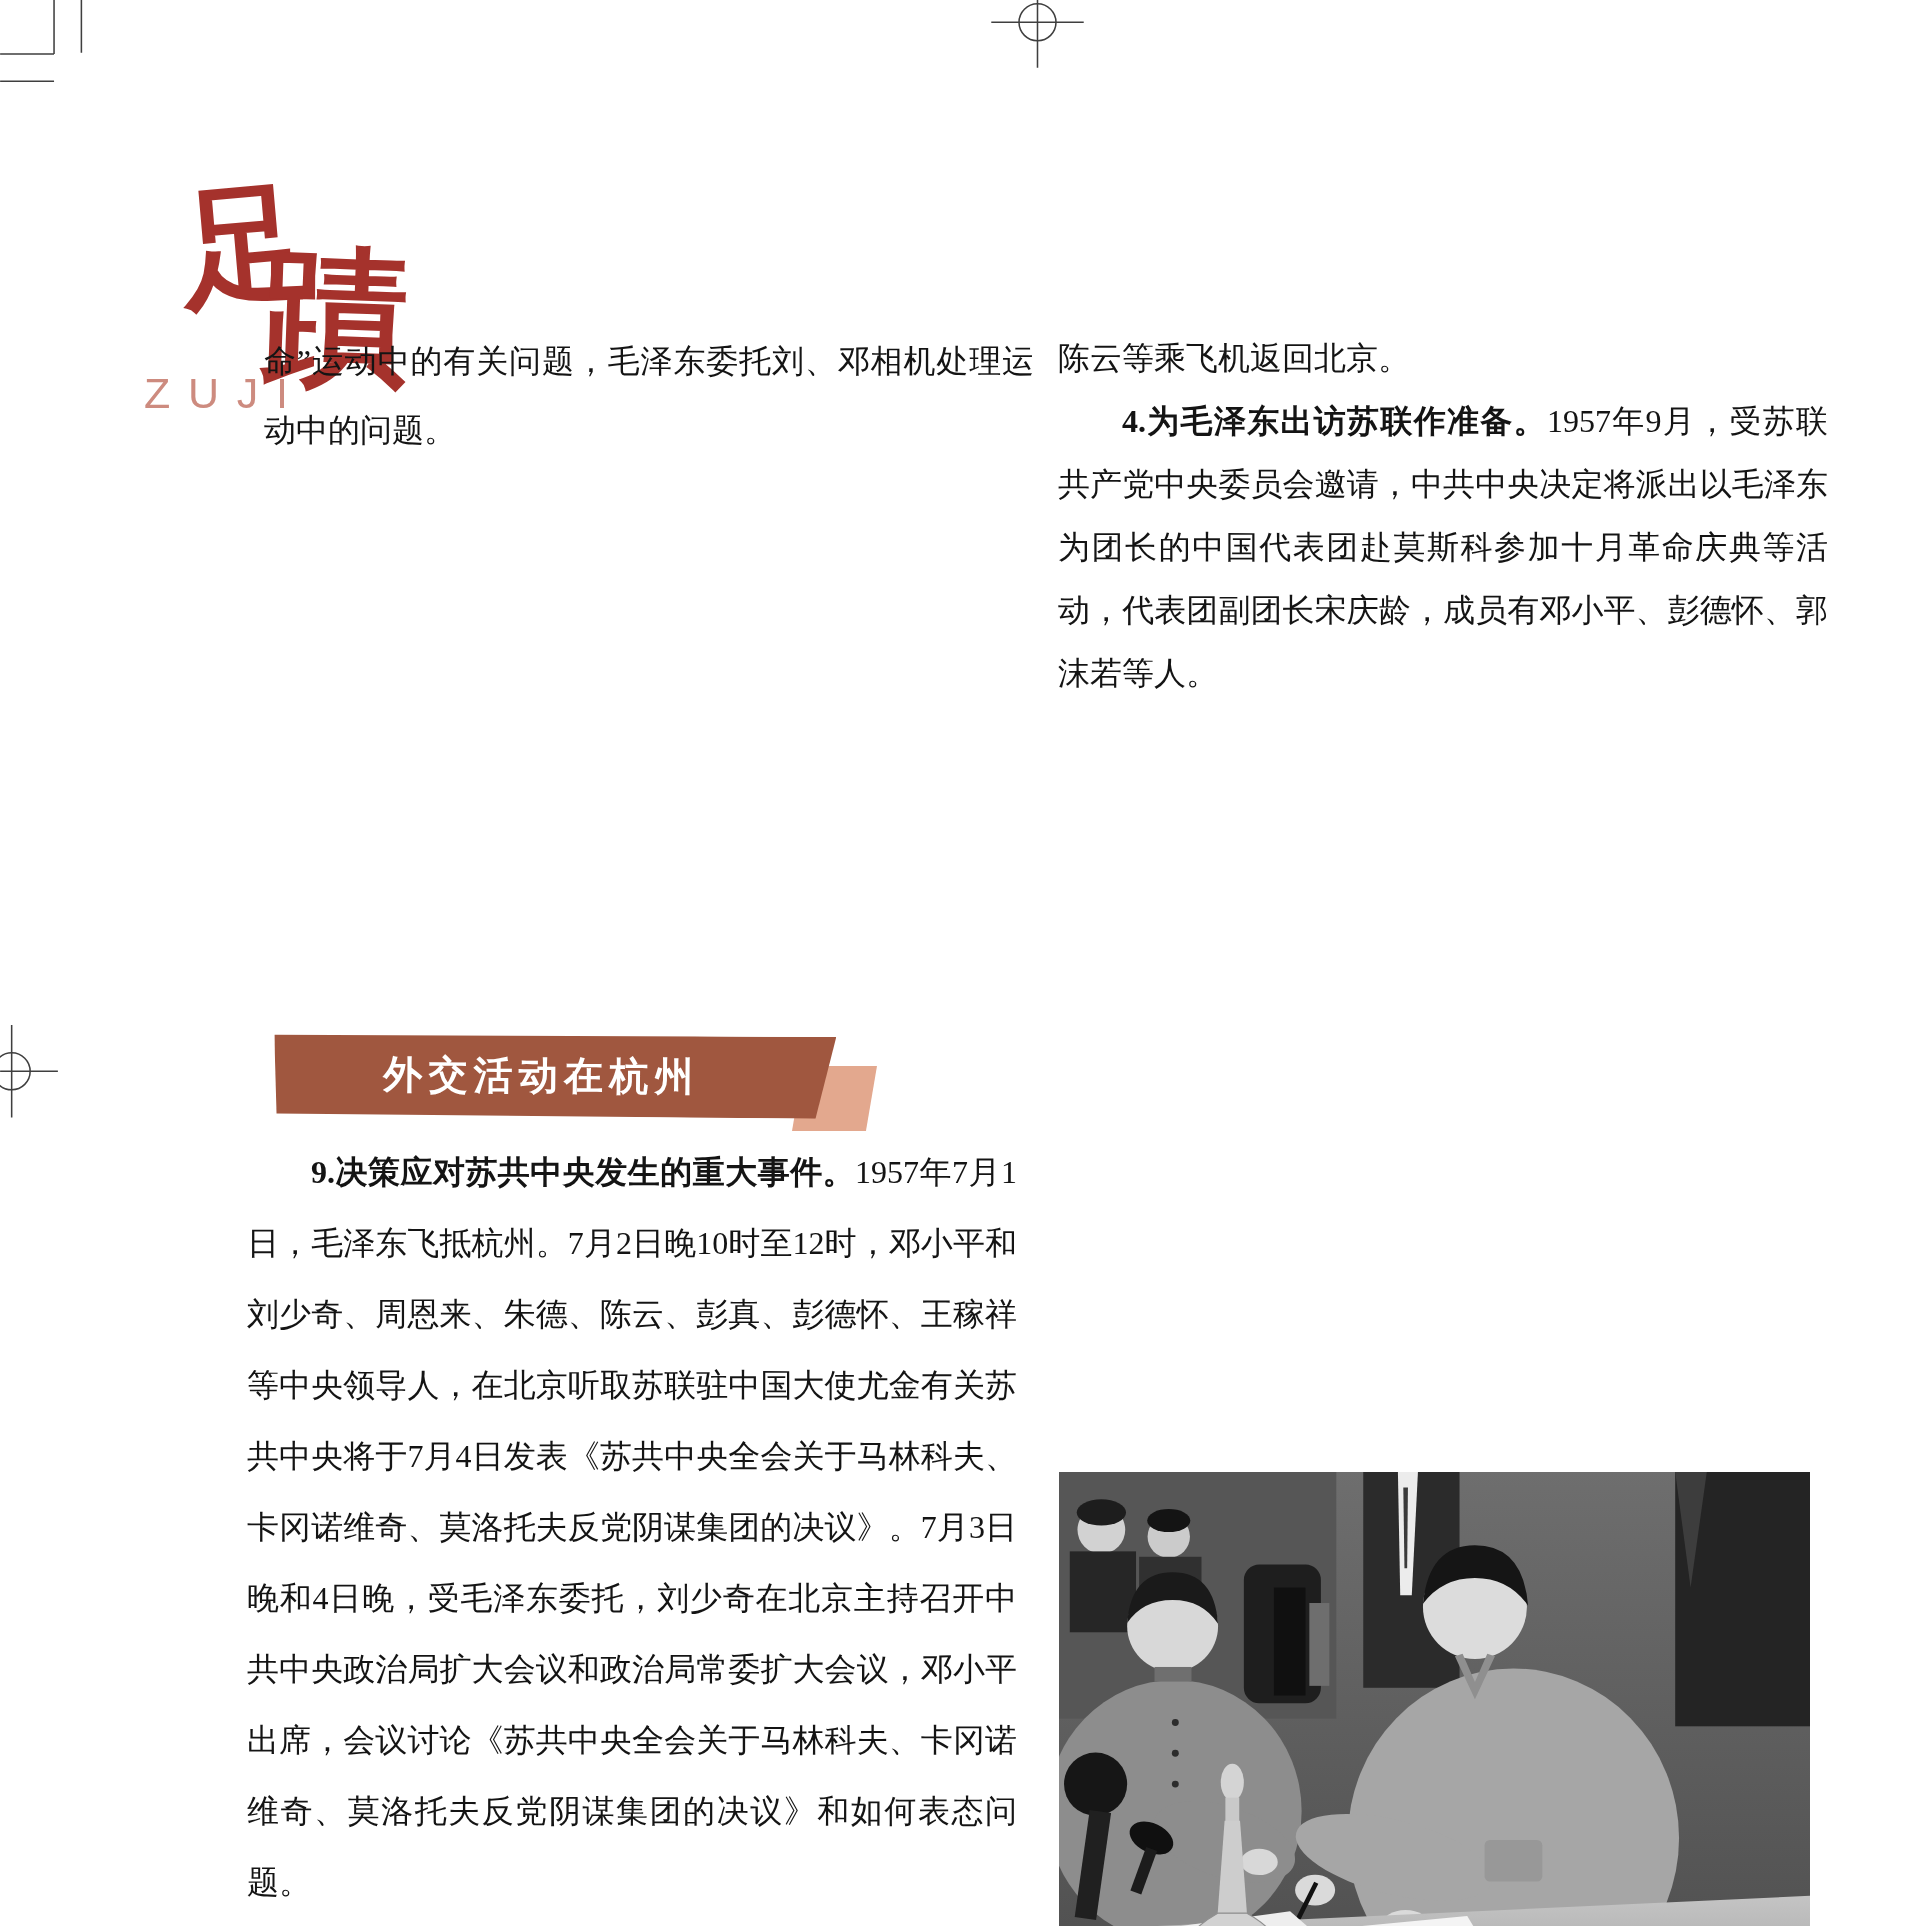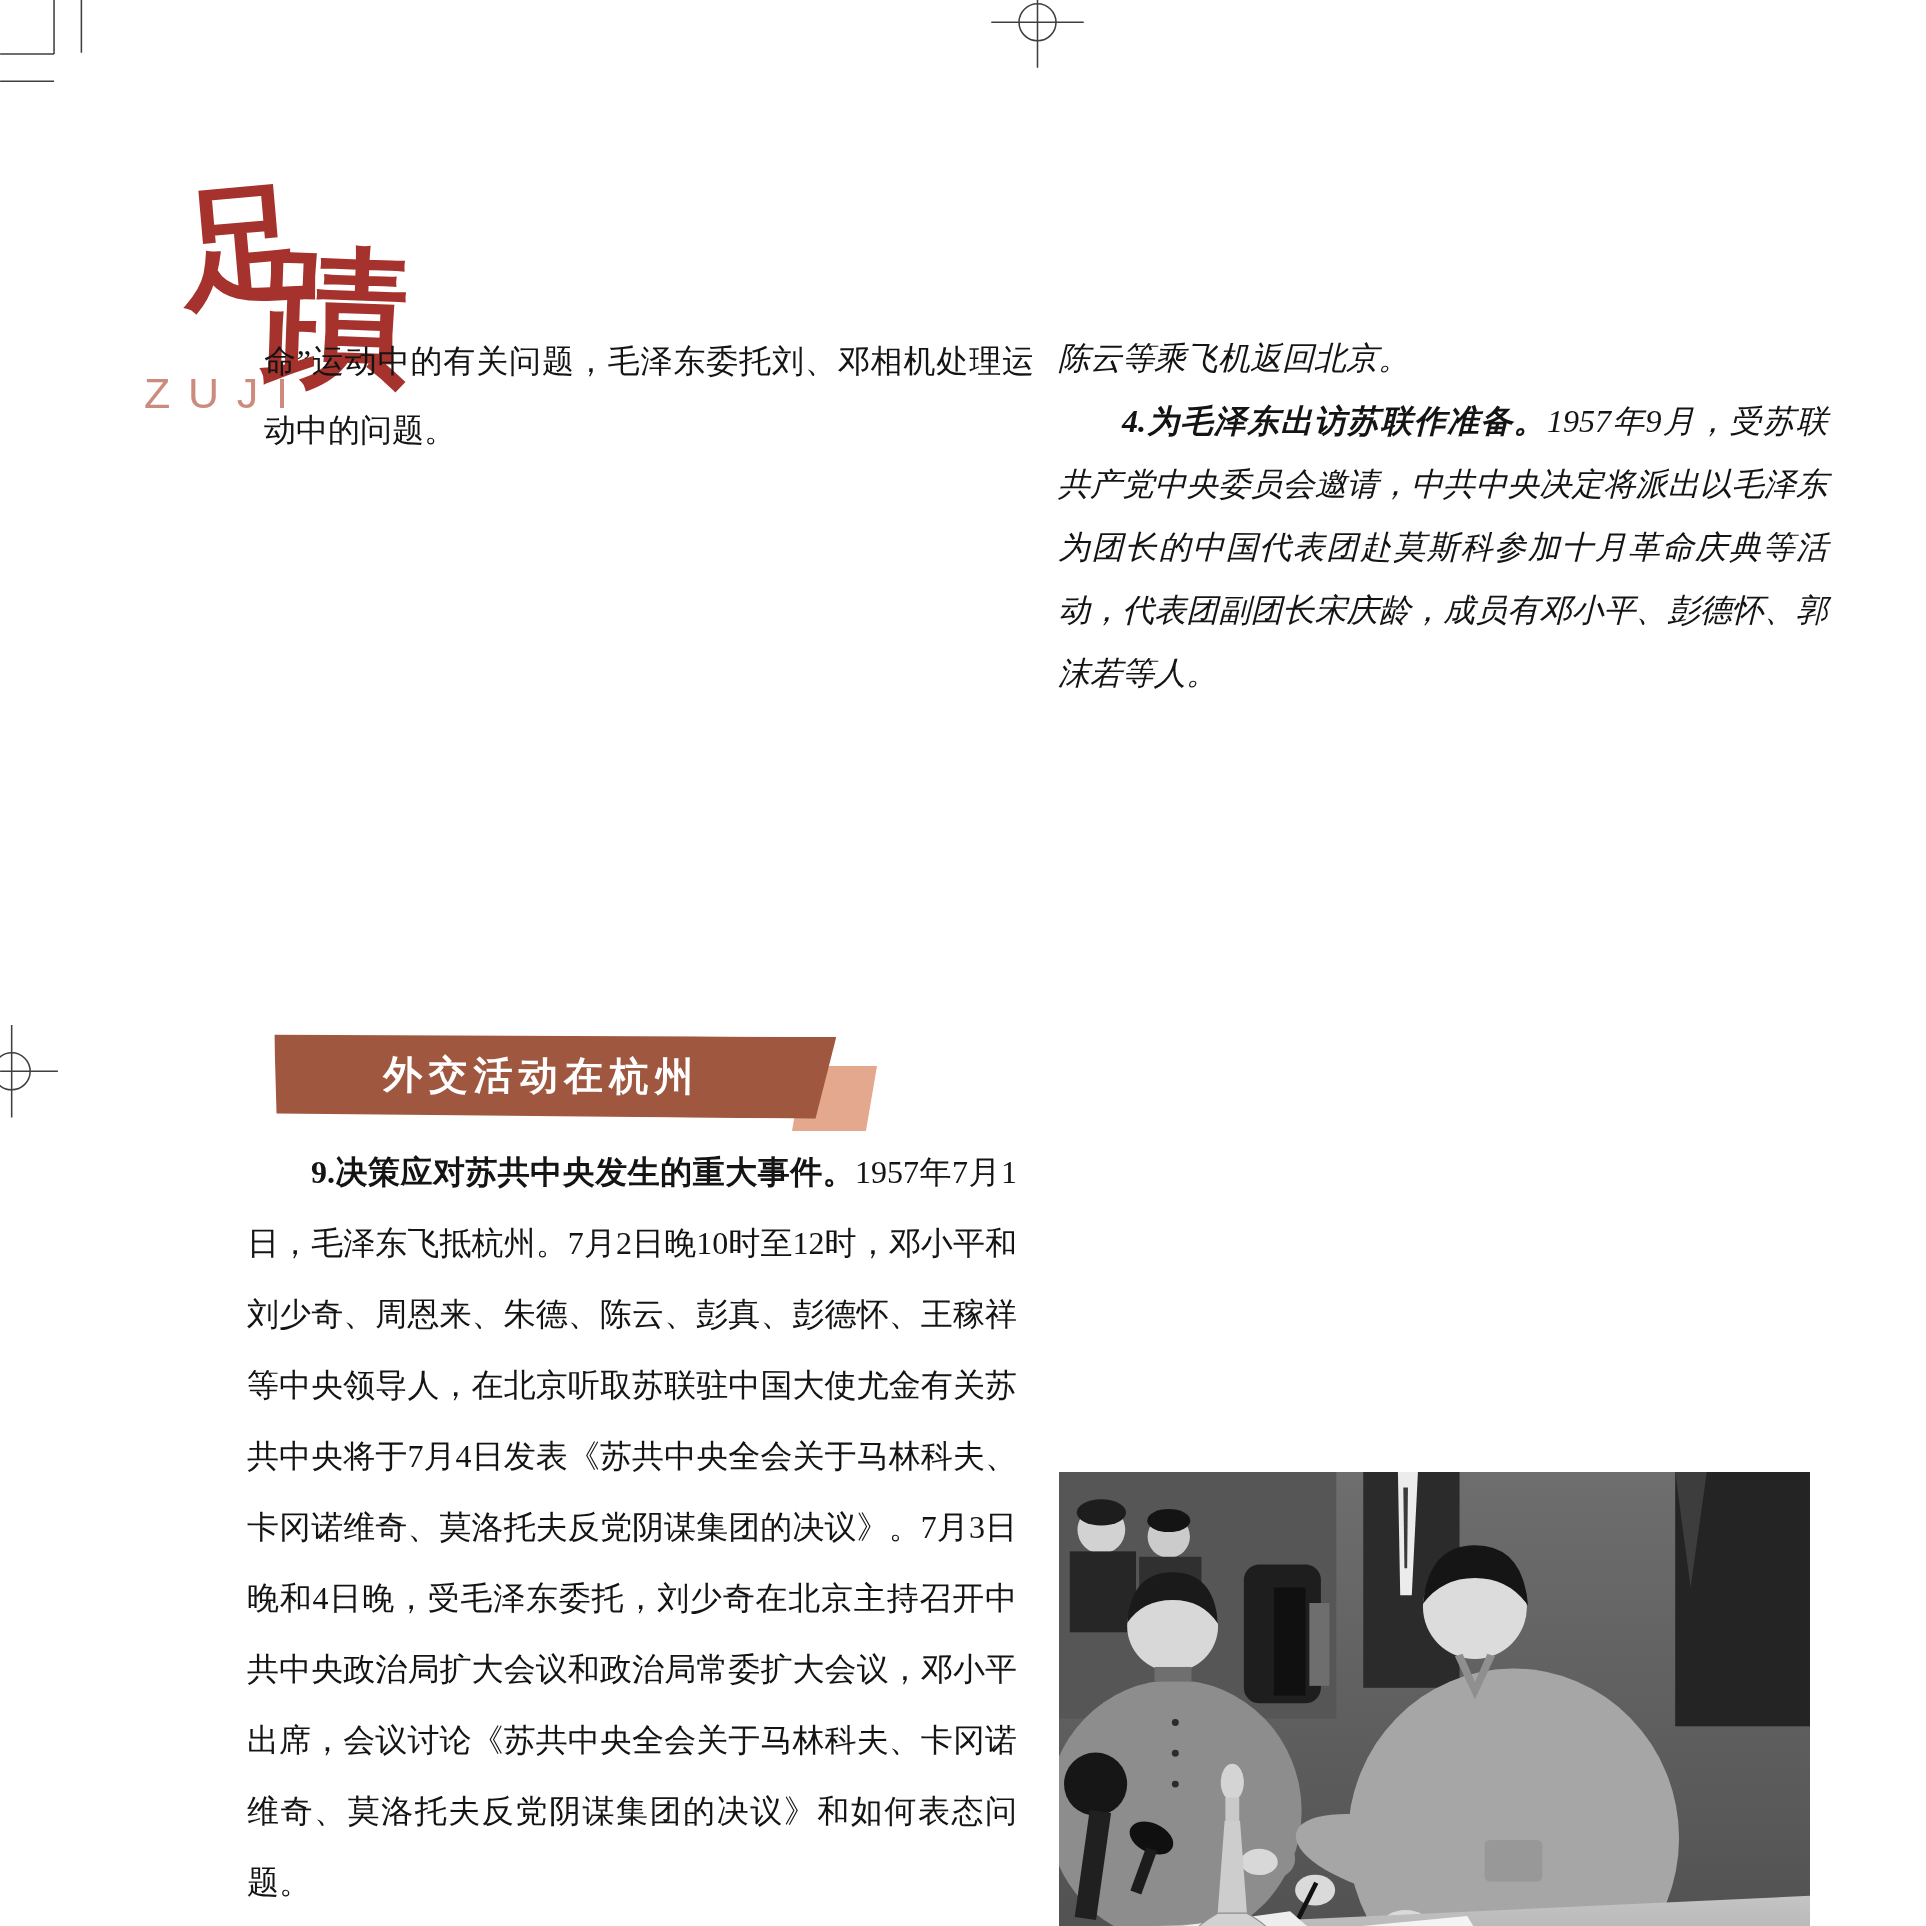--- a/index.html
+++ b/index.html
@@ -16,21 +16,21 @@
 
   
   .col{position:absolute;width:770px;color:#141414;}
   .para{margin:0;font-size:32px;text-align:justify;text-align-last:left;}
   .para.indent{text-indent:2em;}
   .lead{font-weight:700;}
   #col-left-top{left:264px;top:327px;}
   #col-left-top .para{line-height:69px;}
   #col-left-bottom{left:247px;top:1137px;}
   #col-left-bottom .para{line-height:71px;}
-  #col-right-top{left:1058px;top:327px;font-style:italic;}
+  #col-right-top{left:1058px;top:327px;}
   #col-right-top .para{line-height:63px;}
 
   
   .banner-wrap{position:absolute;left:274px;top:1032px;width:609px;height:104px;}
   .banner-shadow{position:absolute;left:542px;top:15.4px;width:27px;height:58px;
                  background:#b5b3b6;clip-path:polygon(0 0,100% 100%,0 100%);}
   .banner-accent{position:absolute;left:518px;top:34px;width:85px;height:65px;
                  background:#e3a88e;clip-path:polygon(13% 0,100% 0,87% 100%,0 100%);}
   .banner-main{position:absolute;left:0;top:3.1px;width:562px;height:82px;background:#a0573f;
                clip-path:polygon(0 2%,100% 0,96.4% 100%,0.5% 98%);

